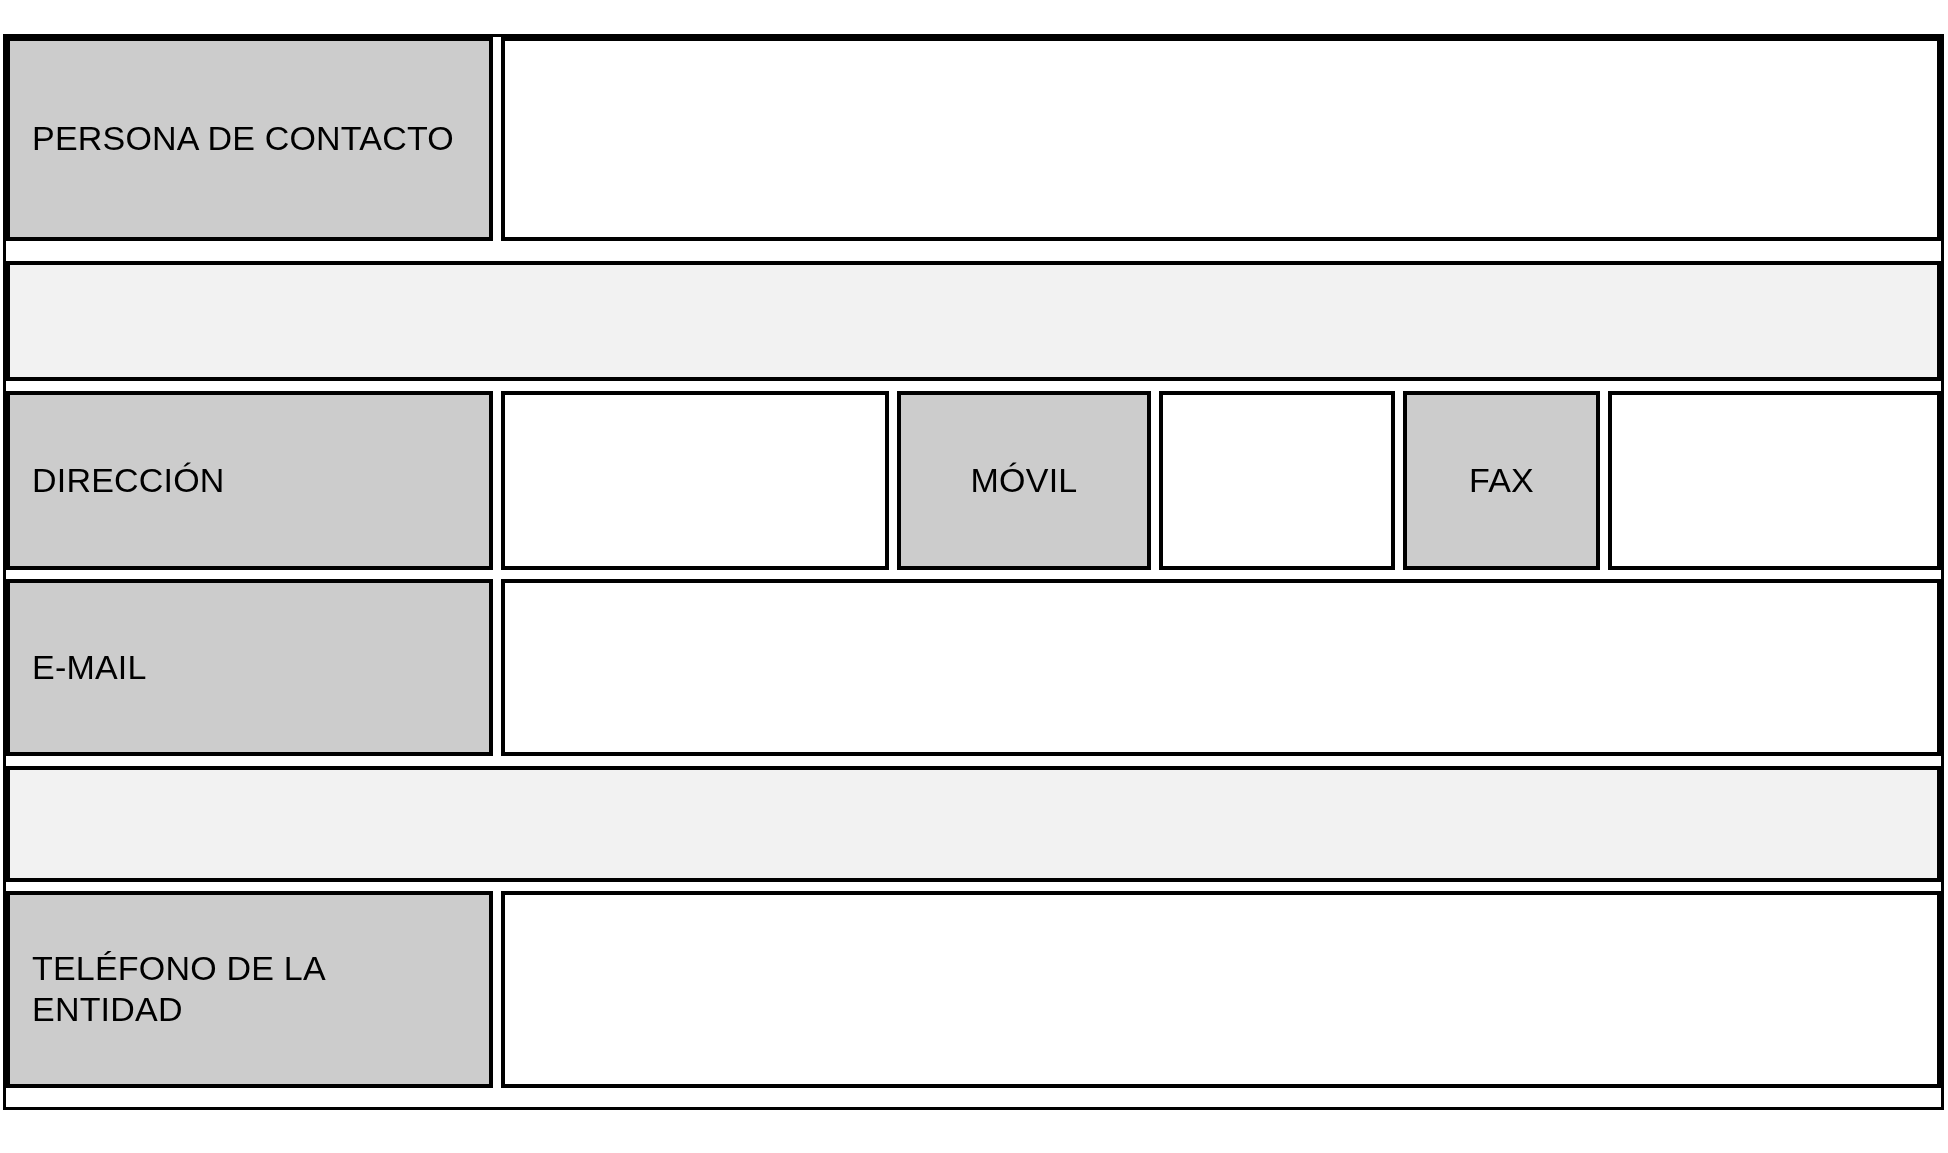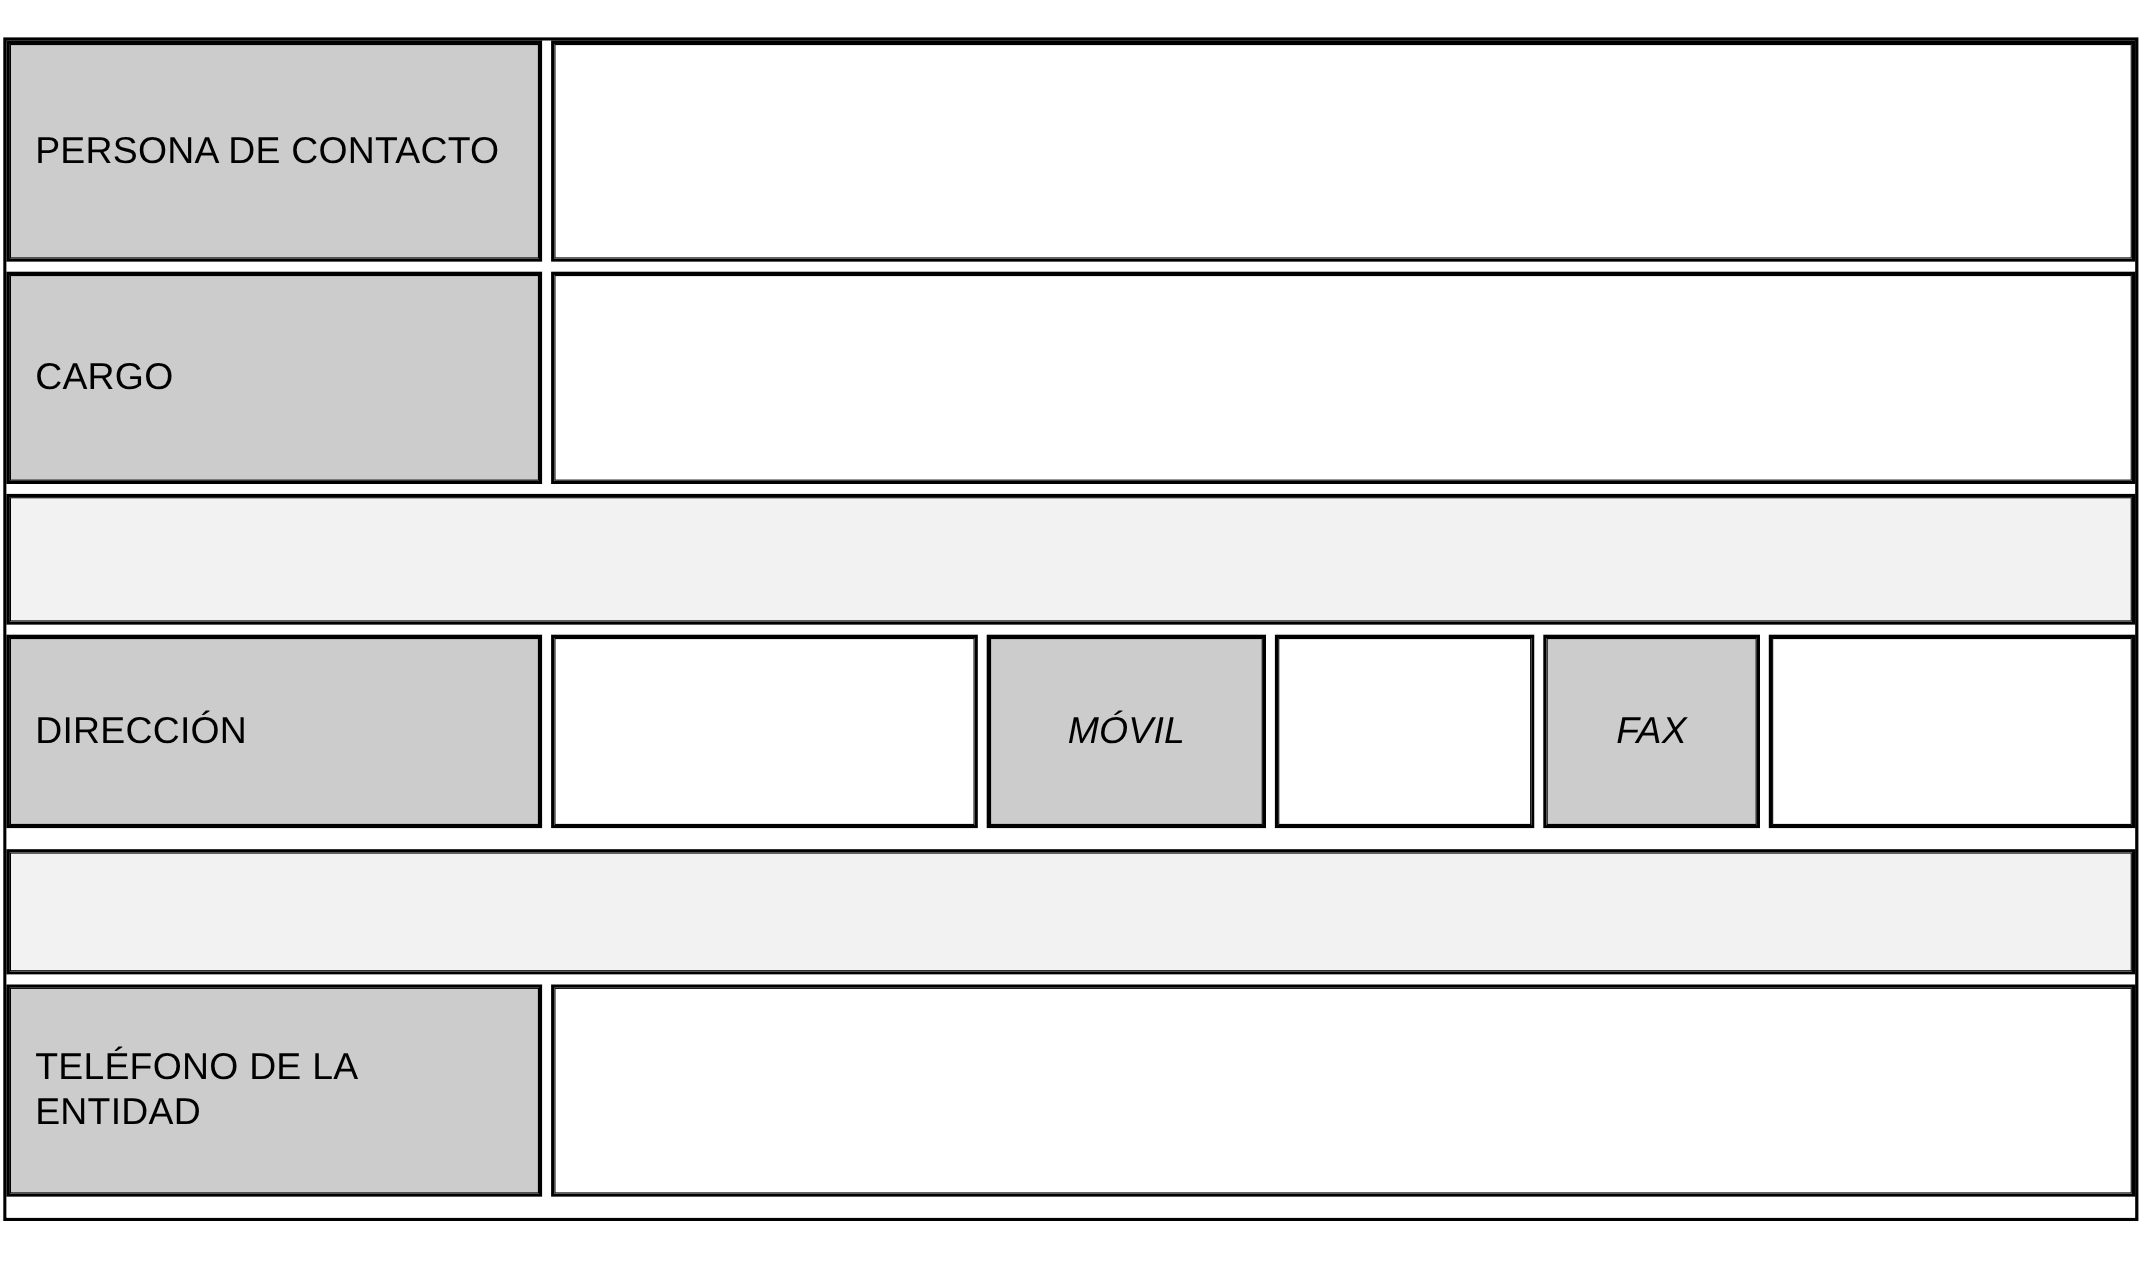--- a/index.html
+++ b/index.html
@@ -72,21 +72,20 @@
     line-height: 1.22;
     color: #000000;
     padding-left: 22px;
     letter-spacing: 0.2px;
     white-space: pre-line;
   }
   .label-text.center {
     padding-left: 0;
     width: 100%;
     text-align: center;
-    font-style: italic;
   }
 
   
   .input-cell {
     background: #ffffff;
   }
   .input-cell .cell-inner {
     background: #ffffff;
   }
   .input-value {
@@ -158,37 +157,20 @@
           <div class="cell-inner">
             <span class="input-value"></span>
           </div>
         </div>
       </td>
     </tr>
     <tr class="row-gutter">
       <td colspan="11"></td>
     </tr>
 
-    <tr style="height:122px">
-      <td>
-        <div class="cell label-cell">
-          <div class="cell-inner">
-            <span class="label-text">CARGO</span>
-          </div>
-        </div>
-      </td>
-      <td class="gutter"></td>
-      <td colspan="9">
-        <div class="cell input-cell">
-          <div class="cell-inner">
-            <span class="input-value"></span>
-          </div>
-        </div>
-      </td>
-    </tr>
     <tr class="row-gutter">
       <td colspan="11"></td>
     </tr>
 
     <tr style="height:75px">
       <td colspan="11">
         <div class="spacer-cell">
           <div class="spacer-inner"></div>
         </div>
       </td>
@@ -243,20 +225,37 @@
           <div class="cell-inner">
             <span class="input-value"></span>
           </div>
         </div>
       </td>
     </tr>
     <tr class="row-gutter">
       <td colspan="11"></td>
     </tr>
 
+    <tr style="height:110px">
+      <td>
+        <div class="cell label-cell">
+          <div class="cell-inner">
+            <span class="label-text">E-MAIL</span>
+          </div>
+        </div>
+      </td>
+      <td class="gutter"></td>
+      <td colspan="9">
+        <div class="cell input-cell">
+          <div class="cell-inner">
+            <span class="input-value"></span>
+          </div>
+        </div>
+      </td>
+    </tr>
     <tr class="row-gutter">
       <td colspan="11"></td>
     </tr>
 
     <tr style="height:72px">
       <td colspan="11">
         <div class="spacer-cell">
           <div class="spacer-inner"></div>
         </div>
       </td>

